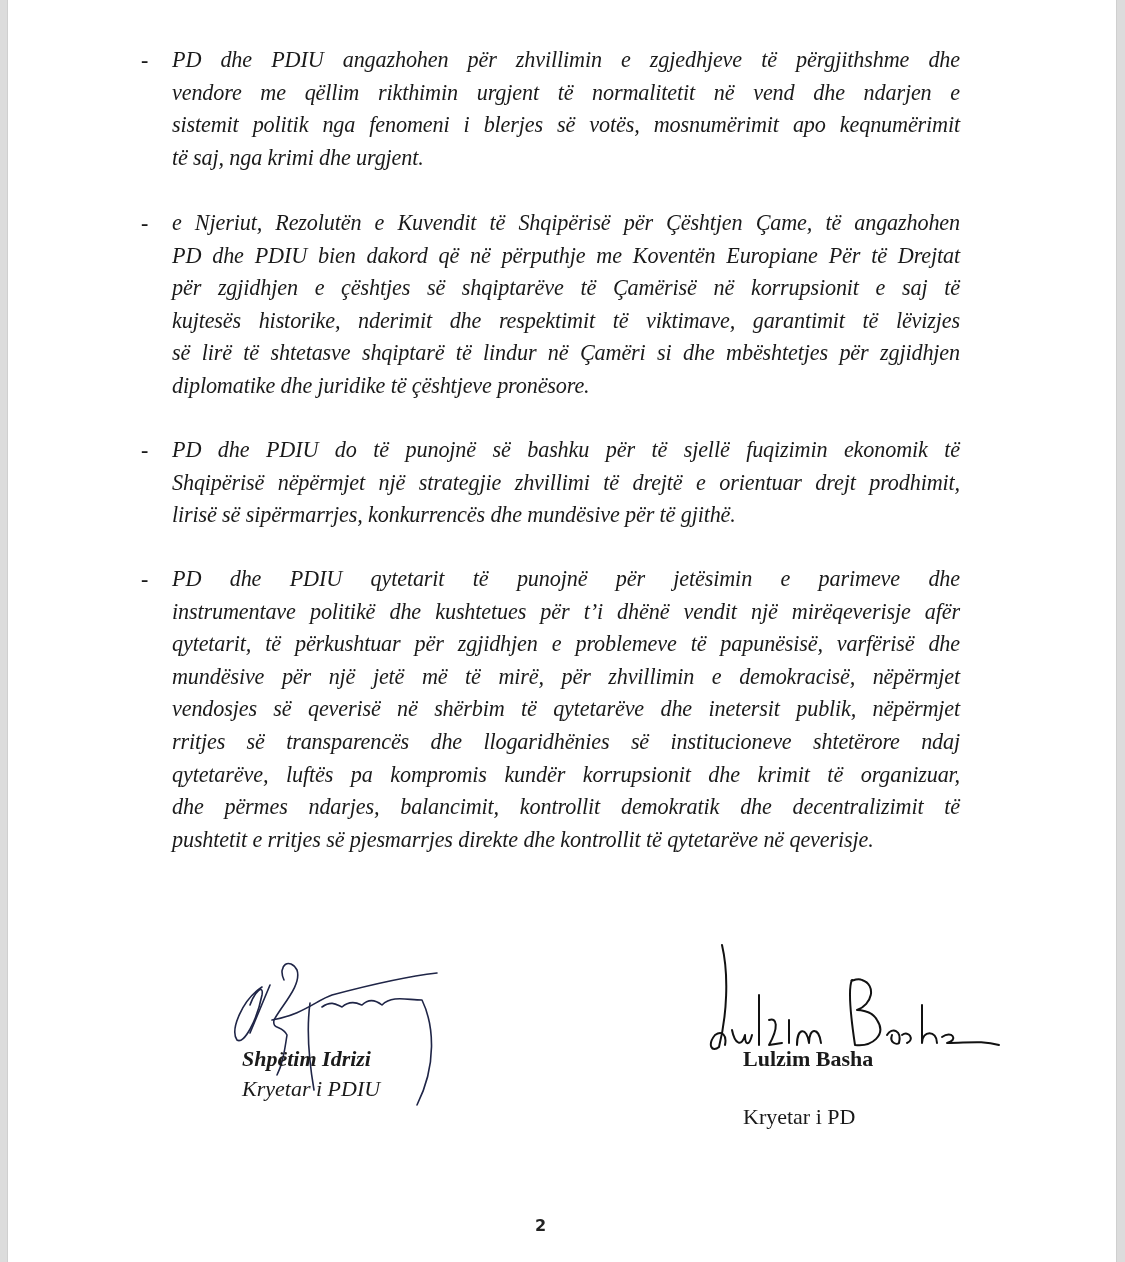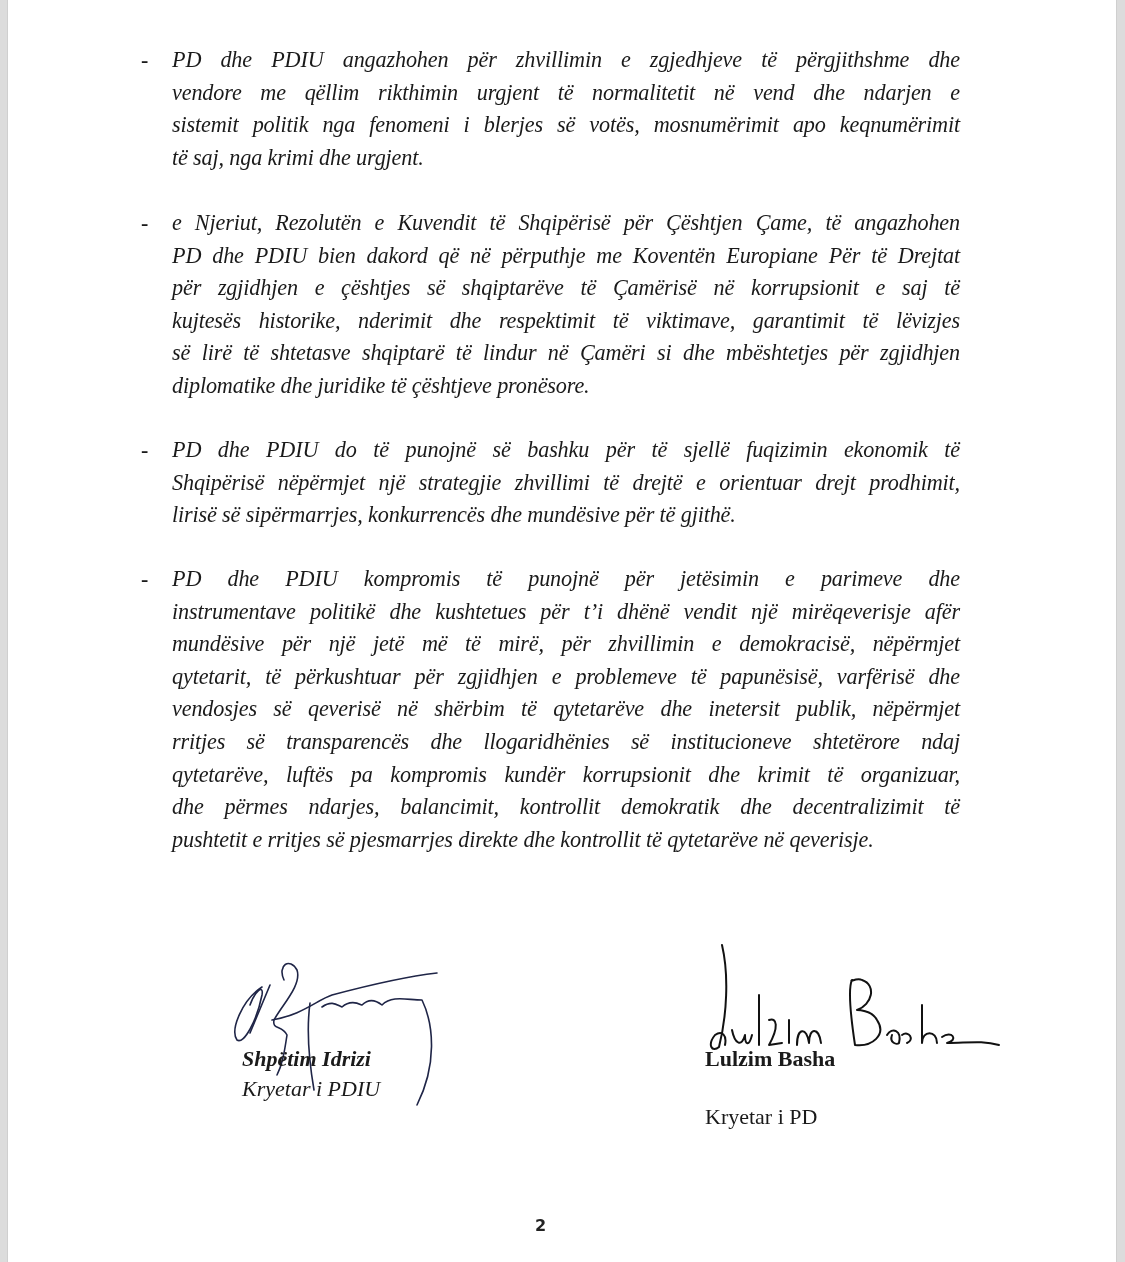--- a/index.html
+++ b/index.html
@@ -33,21 +33,21 @@
   #b1 { top: 44px; }
   #b2 { top: 207px; }
   #b3 { top: 434px; }
   #b4 { top: 563px; }
 
   .sig-block { position: absolute; }
   .sig-name { font-weight: bold; font-size: 22px; line-height: 26px; white-space: nowrap; }
   .sig-title { font-size: 22px; line-height: 26px; white-space: nowrap; }
   #sig-left { left: 235px; top: 1046px; font-style: italic; }
   #sig-left .sig-title { margin-top: 4px; }
-  #sig-right { left: 698px; top: 1046px; }
+  #sig-right { left: 736px; top: 1046px; }
   #sig-right .sig-title { margin-top: 32px; }
   .signature { position: absolute; overflow: visible; }
   #signature-left { left: 215px; top: 945px; width: 240px; height: 175px; }
   #signature-right { left: 690px; top: 935px; width: 320px; height: 130px; }
   .page-number {
     position: absolute; left: 528px; top: 1216px;
     font-family: "DejaVu Sans", sans-serif; font-weight: bold; font-size: 16px; color: #222;
   }
 </style>
 </head>
@@ -82,24 +82,24 @@
     <div class="para">
       <span class="ln">PD dhe PDIU do të punojnë së bashku për të sjellë fuqizimin ekonomik të</span>
       <span class="ln">Shqipërisë nëpërmjet një strategjie zhvillimi të drejtë e orientuar drejt prodhimit,</span>
       <span class="ln last">lirisë së sipërmarrjes, konkurrencës dhe mundësive për të gjithë.</span>
     </div>
   </div>
 
   <div class="bullet" id="b4">
     <span class="dash">-</span>
     <div class="para">
-      <span class="ln">PD dhe PDIU kompromis të punojnë për jetësimin e parimeve dhe</span>
+      <span class="ln">PD dhe PDIU qytetarit të punojnë për jetësimin e parimeve dhe</span>
       <span class="ln">instrumentave politikë dhe kushtetues për t’i dhënë vendit një  mirëqeverisje afër</span>
+      <span class="ln">qytetarit, të përkushtuar për zgjidhjen e problemeve të papunësisë, varfërisë dhe</span>
       <span class="ln">mundësive për një jetë më të mirë, për zhvillimin e demokracisë, nëpërmjet</span>
-      <span class="ln">qytetarit, të përkushtuar për zgjidhjen e problemeve të papunësisë, varfërisë dhe</span>
       <span class="ln">vendosjes së qeverisë në shërbim të qytetarëve dhe inetersit publik,  nëpërmjet</span>
       <span class="ln">rritjes së transparencës dhe llogaridhënies së institucioneve shtetërore ndaj</span>
       <span class="ln">qytetarëve, luftës pa kompromis kundër korrupsionit dhe krimit të organizuar,</span>
       <span class="ln">dhe përmes ndarjes, balancimit, kontrollit demokratik dhe decentralizimit të</span>
       <span class="ln last">pushtetit e rritjes së pjesmarrjes direkte dhe kontrollit të qytetarëve në qeverisje.</span>
     </div>
   </div>
 
   <svg class="signature" id="signature-left" viewBox="0 0 240 175">
     <g fill="none" stroke-width="1.6" stroke-linecap="round" stroke-linejoin="round" stroke="#1f2547">

